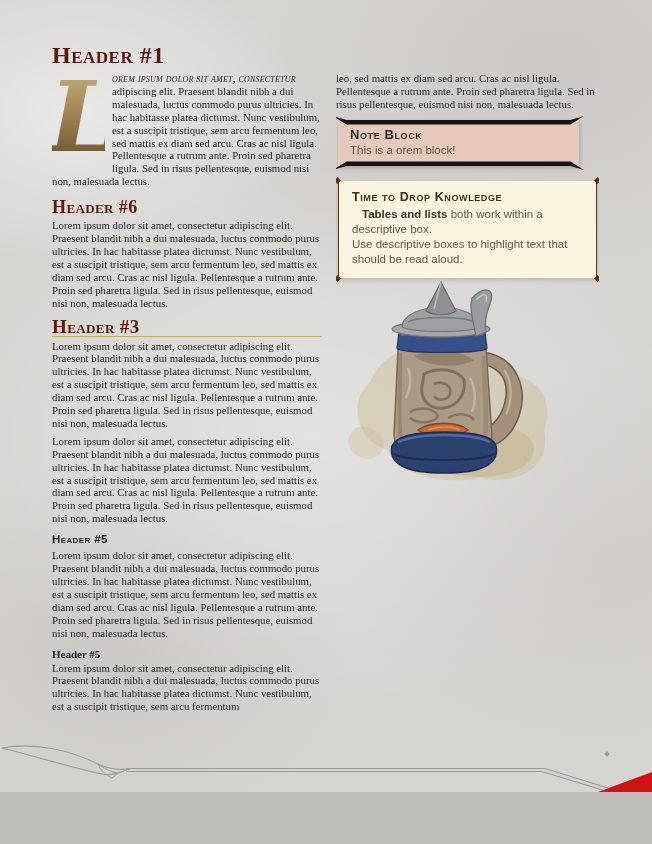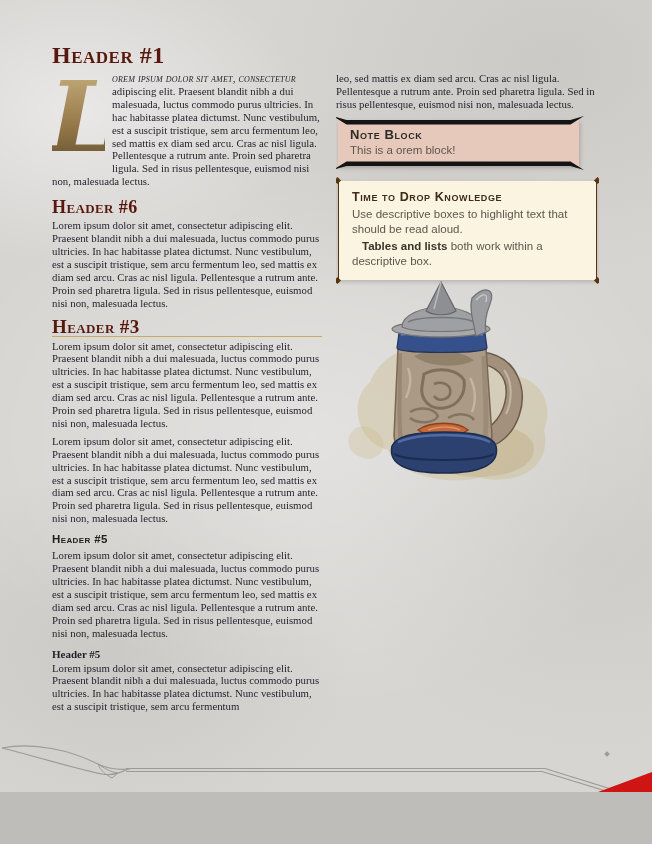--- a/index.html
+++ b/index.html
@@ -98,22 +98,22 @@
           <path d="M0 9 L14 5 L246 5 L260 9 L246 0.5 L14 0.5 Z" fill="#141414"></path>
         </svg>
     </div>
 
     <div class="desc">
       <span class="dot tl"></span>
       <span class="dot tr"></span>
       <span class="dot bl"></span>
       <span class="dot br"></span>
       <p class="desc-title">Time to Drop Knowledge</p>
+      <p class="desc-body indent"><span class="desc-bold">Tables and lists</span><span> both work within a descriptive box.</span></p>
       <p class="desc-body">Use descriptive boxes to highlight text that should be read aloud.</p>
-      <p class="desc-body indent"><span class="desc-bold">Tables and lists</span><span> both work within a descriptive box.</span></p>
     </div>
   </div>
 
   <div class="stein-wrap">
     <svg width="226" height="214" viewBox="0 0 226 214">
 
       <path d="M34 104 C12 122 20 164 52 172 C60 194 102 208 144 200 C184 208 216 188 208 152 C220 120 198 96 172 98 C164 72 122 60 102 76 C72 60 44 80 34 104 Z" fill="#c9b786" opacity="0.38"></path>
       <path d="M120 150 C96 158 84 184 116 196 C150 204 196 196 198 172 C200 152 160 140 120 150 Z" fill="#b5a06b" opacity="0.30"></path>
       <path d="M20 150 C8 158 10 176 28 180 C40 184 52 172 46 160 C40 150 28 146 20 150 Z" fill="#c9b786" opacity="0.30"></path>
 

